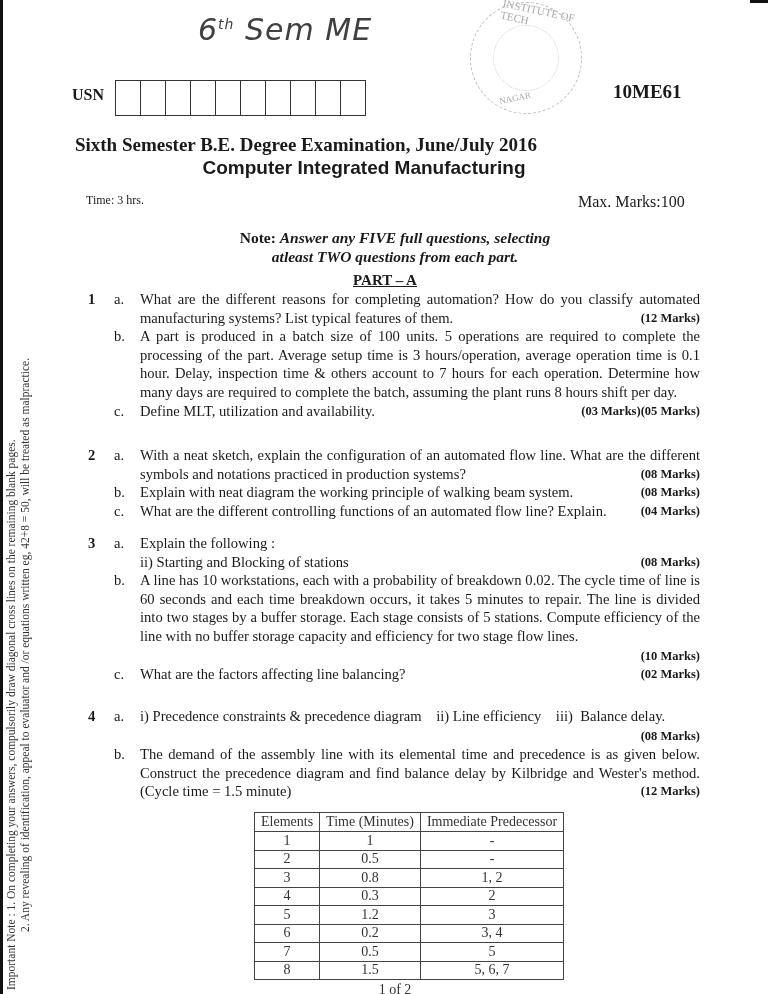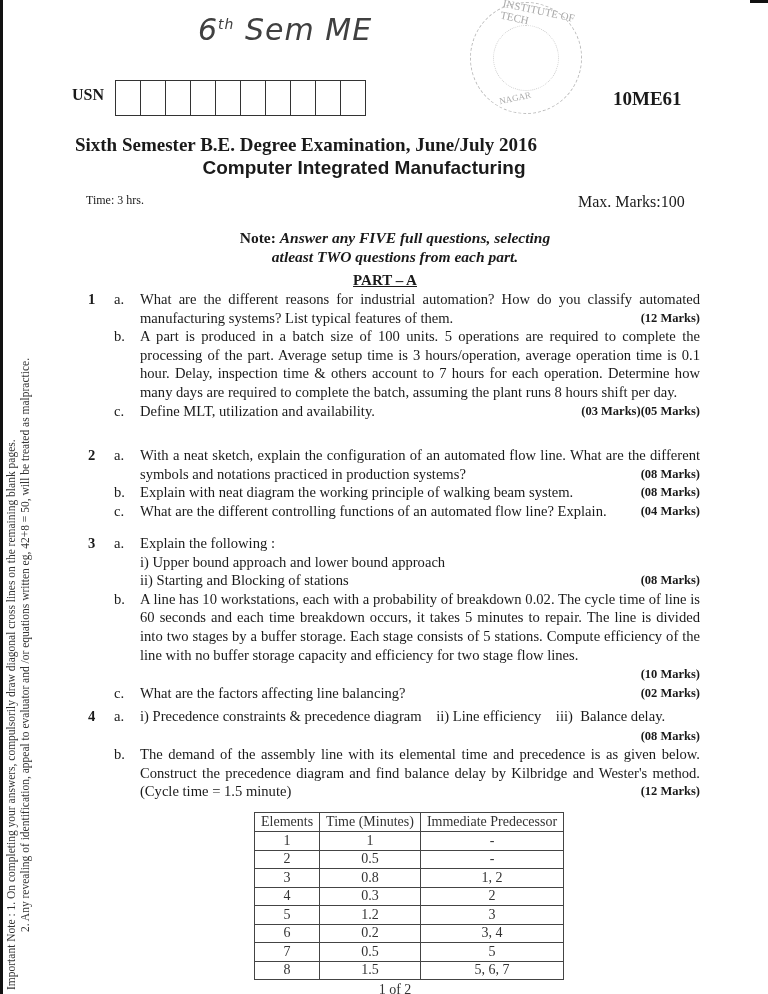--- a/index.html
+++ b/index.html
@@ -17,21 +17,21 @@
   .stamp-inner { position:absolute; left:22px; top:22px; width:64px; height:64px; border-radius:50%;
                  border:1px dotted #cfcfcf; }
   .stamp-text { position:absolute; left:30px; top:2px; font-size:11px; color:#aaa; transform:rotate(12deg); }
   .stamp-text2 { position:absolute; left:28px; top:90px; font-size:9px; color:#aaa; transform:rotate(-12deg); }
 
   .usn-label { position:absolute; left:72px; top:86px; font-size:16px; font-weight:bold; }
   .usn-boxes { position:absolute; left:115px; top:80px; display:flex; border:1px solid #333; }
   .usn-box { width:24px; height:34px; border-right:1px solid #333; }
   .usn-box:last-child { border-right:none; }
 
-  .code { position:absolute; left:613px; top:88px; font-size:19px; font-weight:bold; }
+  .code { position:absolute; left:613px; top:81px; font-size:19px; font-weight:bold; }
 
   .exam-title { position:absolute; left:0; width:612px; top:134px; text-align:center; font-size:19px; font-weight:bold; }
   .subject { position:absolute; left:0; width:728px; top:157px; text-align:center;
              font-family:"Liberation Sans", "DejaVu Sans", sans-serif; font-size:19px; font-weight:bold; }
   .time { position:absolute; left:86px; top:193px; font-size:12px; }
   .maxmarks { position:absolute; left:578px; top:193px; font-size:16px; }
 
   .note { position:absolute; left:0; width:790px; top:228px; text-align:center; font-size:15.5px; font-weight:bold; line-height:19px; }
   .note i { font-style:italic; }
 
@@ -97,21 +97,21 @@
   <div>Important Note : 1. On completing your answers, compulsorily draw diagonal cross lines on the remaining blank pages.</div>
   <div class="l2">2. Any revealing of identification, appeal to evaluator and /or equations written eg, 42+8 = 50, will be treated as malpractice.</div>
 </div>
 
 <div class="part">PART – A</div>
 
 <div class="q" style="top:290px">
   <span class="qnum">1</span>
   <div class="sub just">
     <span class="sub-label">a.</span>
-    <span>What are the different reasons for industrial automation? How do you classify automated manufacturing systems? List typical features of them.</span>
+    <span>What are the different reasons for completing automation? How do you classify automated manufacturing systems? List typical features of them.</span>
     <span class="marks">(12 Marks)</span>
   </div>
   <div class="sub just">
     <span class="sub-label">b.</span>
     <span>A part is produced in a batch size of 100 units. 5 operations are required to complete the processing of the part. Average setup time is 3 hours/operation, average operation time is 0.1 hour. Delay, inspection time &amp; others account to 7 hours for each operation. Determine how many days are required to complete the batch, assuming the plant runs 8 hours shift per day.</span>
     <span class="marks">(05 Marks)</span>
   </div>
   <div class="sub">
     <span class="sub-label">c.</span>
     <span>Define MLT, utilization and availability.</span>
@@ -137,21 +137,20 @@
     <span class="marks">(04 Marks)</span>
   </div>
 </div>
 
 <div class="q" style="top:534px">
   <span class="qnum">3</span>
   <div class="sub">
     <span class="sub-label">a.</span>
     <span>Explain the following :</span>
   </div>
-  <div class="sub"><span>i)  Upper bound approach and lower bound approach</span></div>
   <div class="sub"><span>ii)  Starting and Blocking of stations</span><span class="marks">(08 Marks)</span></div>
   <div class="sub just">
     <span class="sub-label">b.</span>
     <span>A line has 10 workstations, each with a probability of breakdown 0.02. The cycle time of line is 60 seconds and each time breakdown occurs, it takes 5 minutes to repair. The line is divided into two stages by a buffer storage. Each stage consists of 5 stations. Compute efficiency of the line with no buffer storage capacity and efficiency for two stage flow lines.</span>
     <div style="text-align:right"><span class="marks" style="float:none">(10 Marks)</span></div>
   </div>
   <div class="sub">
     <span class="sub-label">c.</span>
     <span>What are the factors affecting line balancing?</span>
     <span class="marks">(02 Marks)</span>

